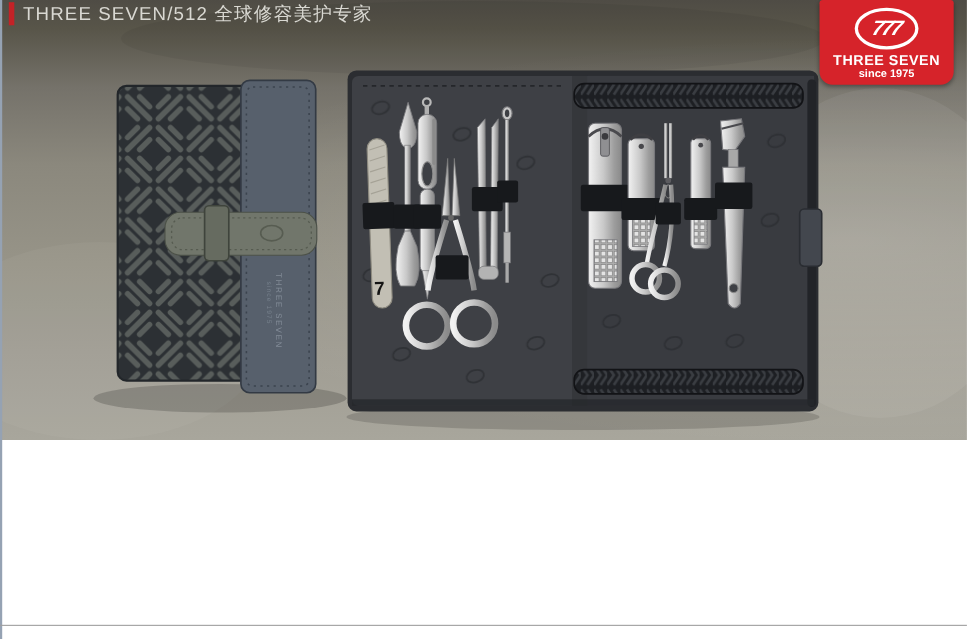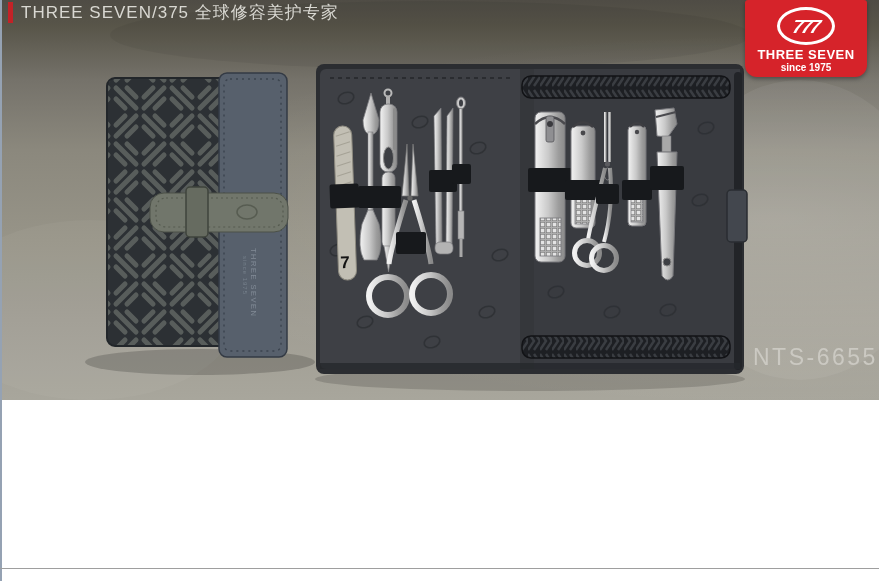--- a/index.html
+++ b/index.html
@@ -218,32 +218,31 @@
         <line x1="656" y1="117" x2="676" y2="112" stroke="#4a4a4e" stroke-width="2"></line>
         <rect x="662" y="136" width="9" height="16" fill="#a8a8a8" stroke="#77777b" stroke-width=".6"></rect>
         <path d="M657,152 L677,152 L673,276 Q668,284 662,276 Z" fill="url(#steelH)" stroke="#77777b" stroke-width="1"></path>
         <circle cx="667" cy="262" r="4" fill="#3d3f44" stroke="#8a8a8a" stroke-width="1"></circle>
         <rect x="650" y="166" width="34" height="24" rx="2" fill="#17191c"></rect>
       </g>
     </svg>
 
     <div class="hdr">
       <span class="hdr-bar"></span>
-      <h1 class="hdr-title">THREE SEVEN/375 全球修容美护专家</h1>
+      <h1 class="hdr-title">THREE SEVEN/512 全球修容美护专家</h1>
     </div>
 
     <div class="badge">
       <div class="badge-oval">
         <span class="badge-num">777</span>
       </div>
       <div class="badge-name">THREE SEVEN</div>
       <div class="badge-since">since 1975</div>
     </div>
 
-    <div class="model-mark">NTS-6655</div>
   </div>
 
   <div class="info">
     
     
     
     
     
     
     

